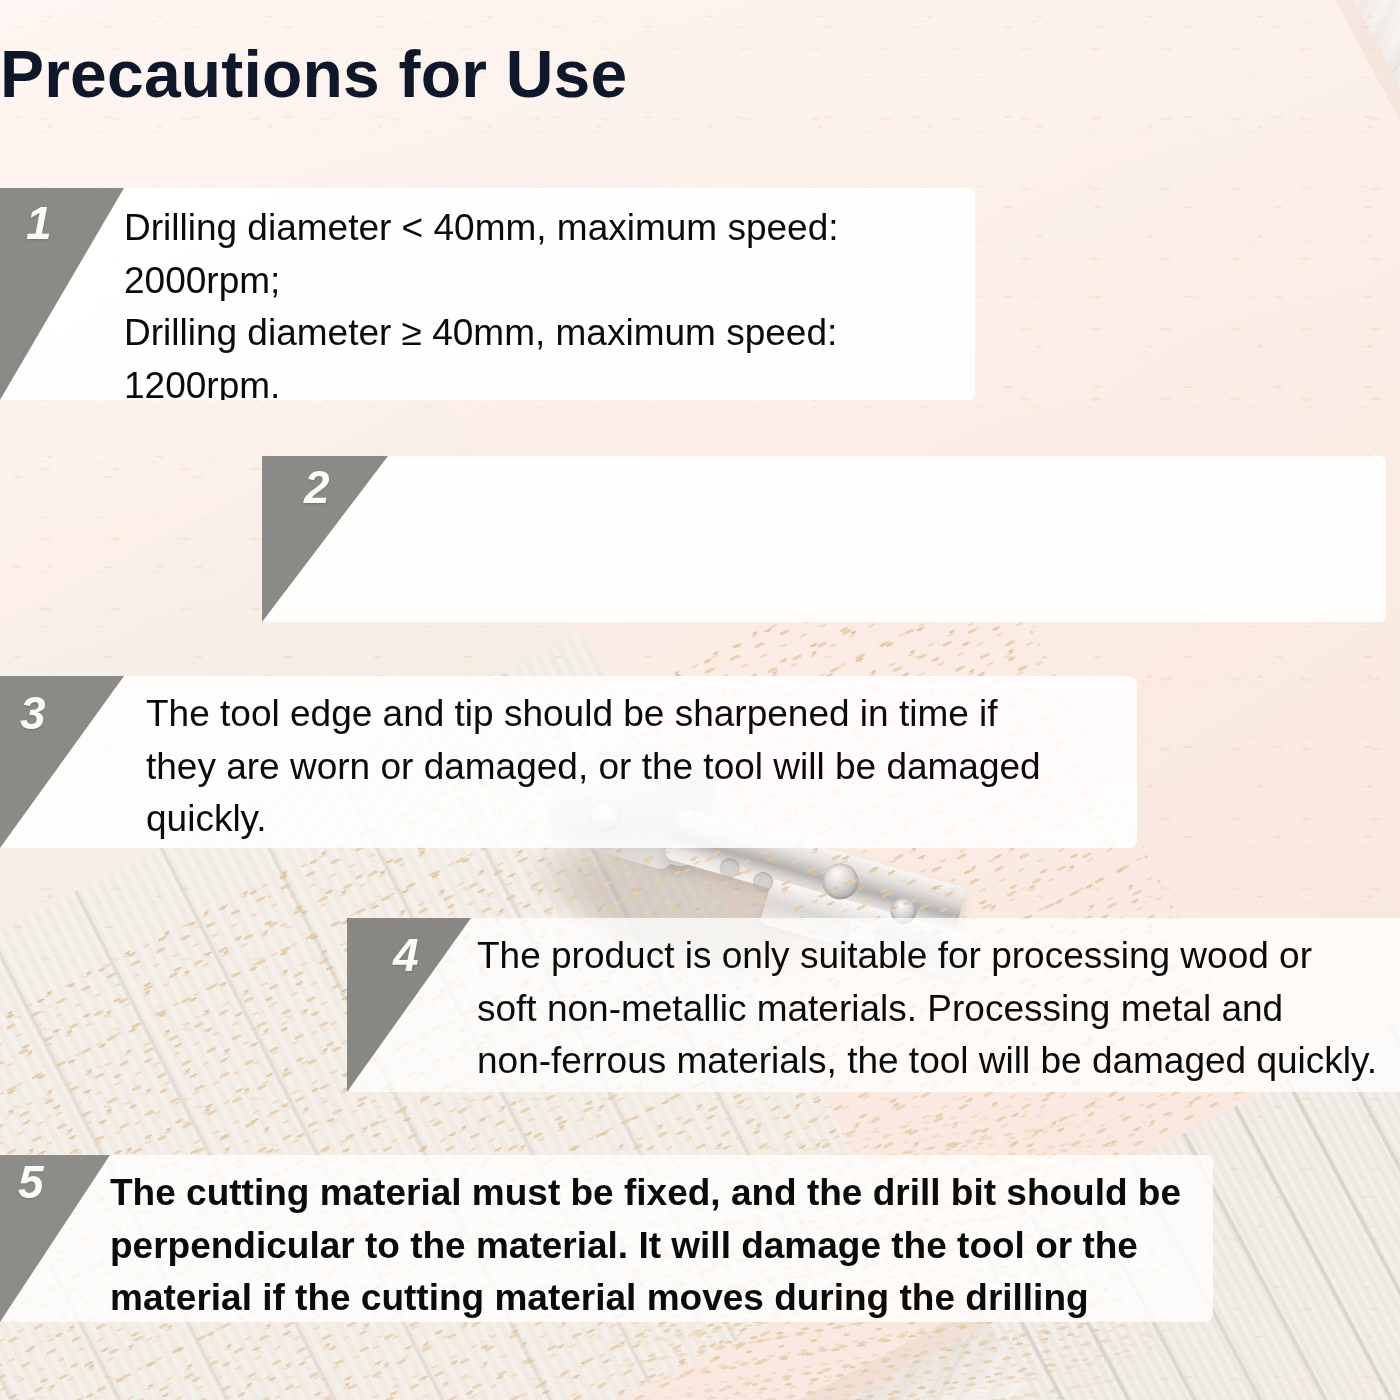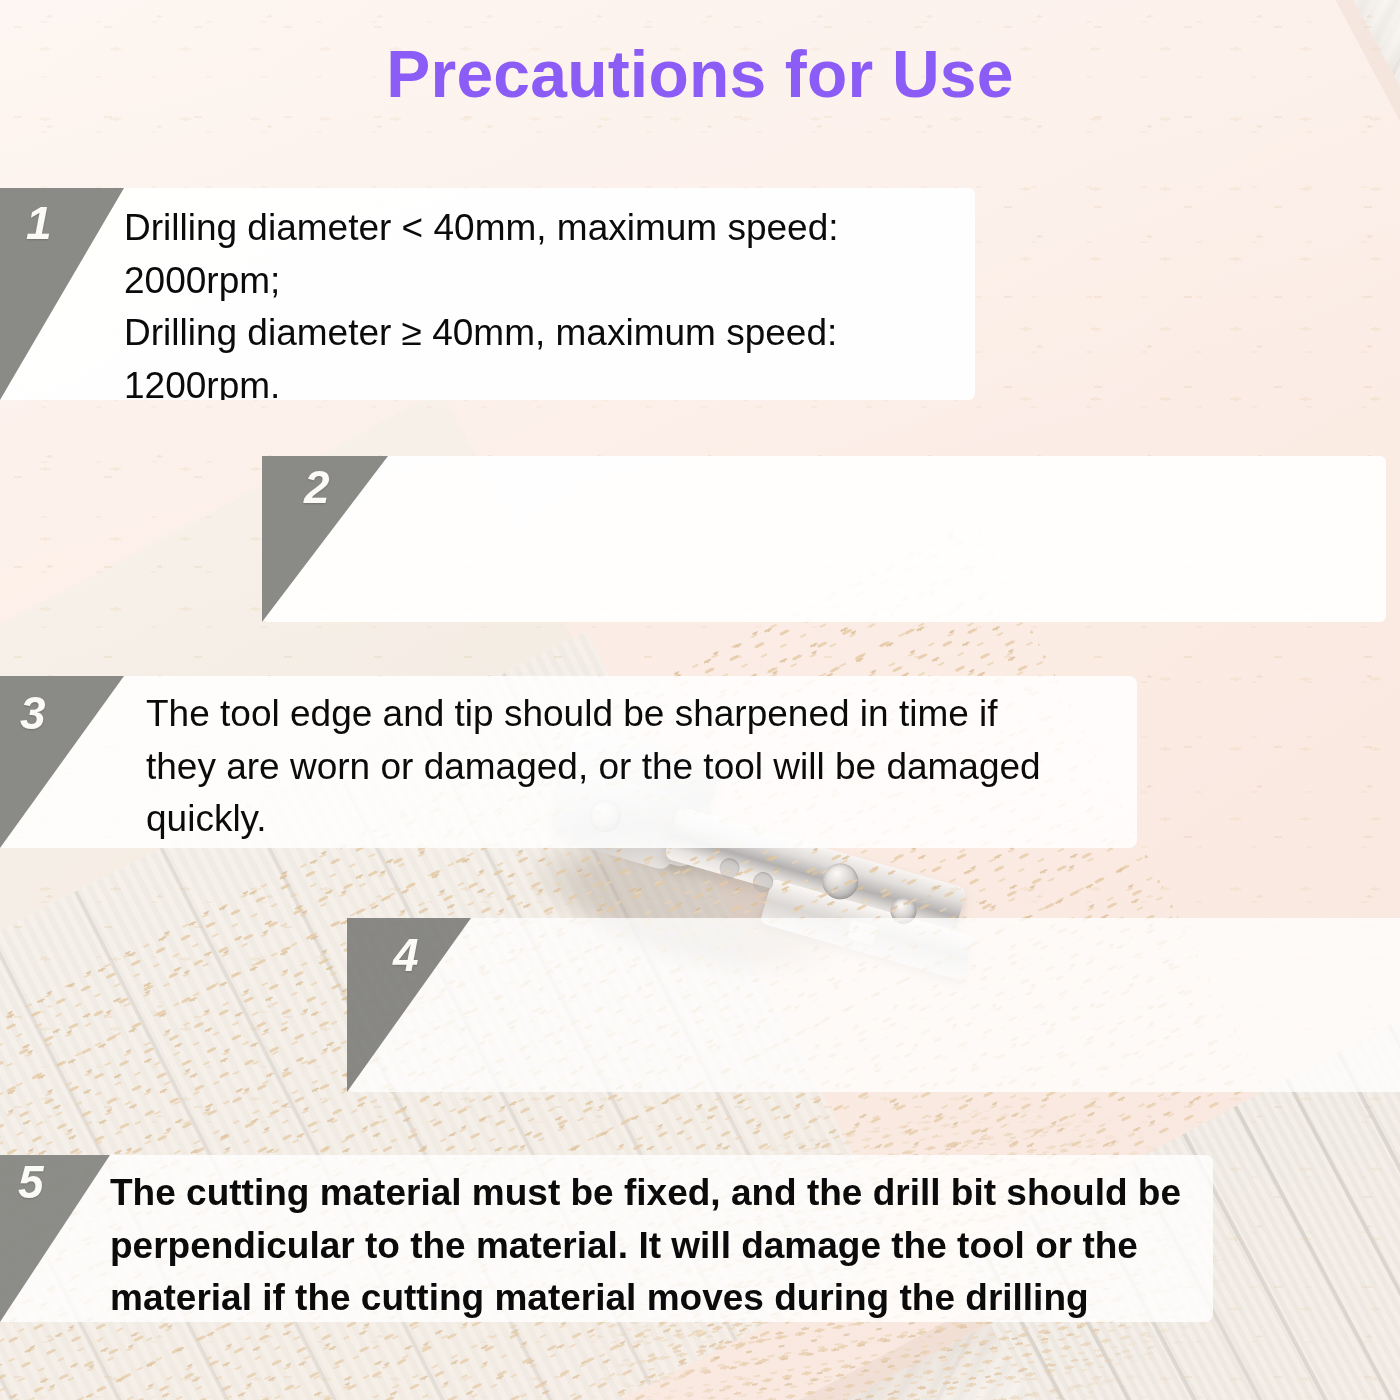--- a/index.html
+++ b/index.html
@@ -188,24 +188,23 @@
 
   
   .bg-wash {
     background: linear-gradient(165deg, rgba(255,250,247,.55) 0%, rgba(253,242,235,.30) 45%, rgba(250,238,230,.45) 100%);
   }
 
   
   .title {
     position: absolute;
     left: 0; right: 0; top: 38px;
-    text-align: center;
     font-size: 66px;
     font-weight: bold;
-    color: #8b5cf6;
+    color: #0f172a;
     letter-spacing: .2px;
     line-height: 1.1;
   }
 
   
   .item {
     position: absolute;
     box-sizing: border-box;
     overflow: hidden;
   }
@@ -342,20 +341,23 @@
 they are worn or damaged, or the tool will be damaged
 quickly.</div>
   </div>
 
   <div class="item" id="item4">
     <div class="panel"></div>
     <div class="badge">
       <div class="tri"></div>
       <div class="num">4</div>
     </div>
+    <div class="text">The product is only suitable for processing wood or
+soft non-metallic materials. Processing metal and
+non-ferrous materials, the tool will be damaged quickly.</div>
   </div>
 
   <div class="item" id="item5">
     <div class="panel"></div>
     <div class="badge">
       <div class="tri"></div>
       <div class="num">5</div>
     </div>
     <div class="text">The cutting material must be fixed, and the drill bit should be
 perpendicular to the material. It will damage the tool or the

